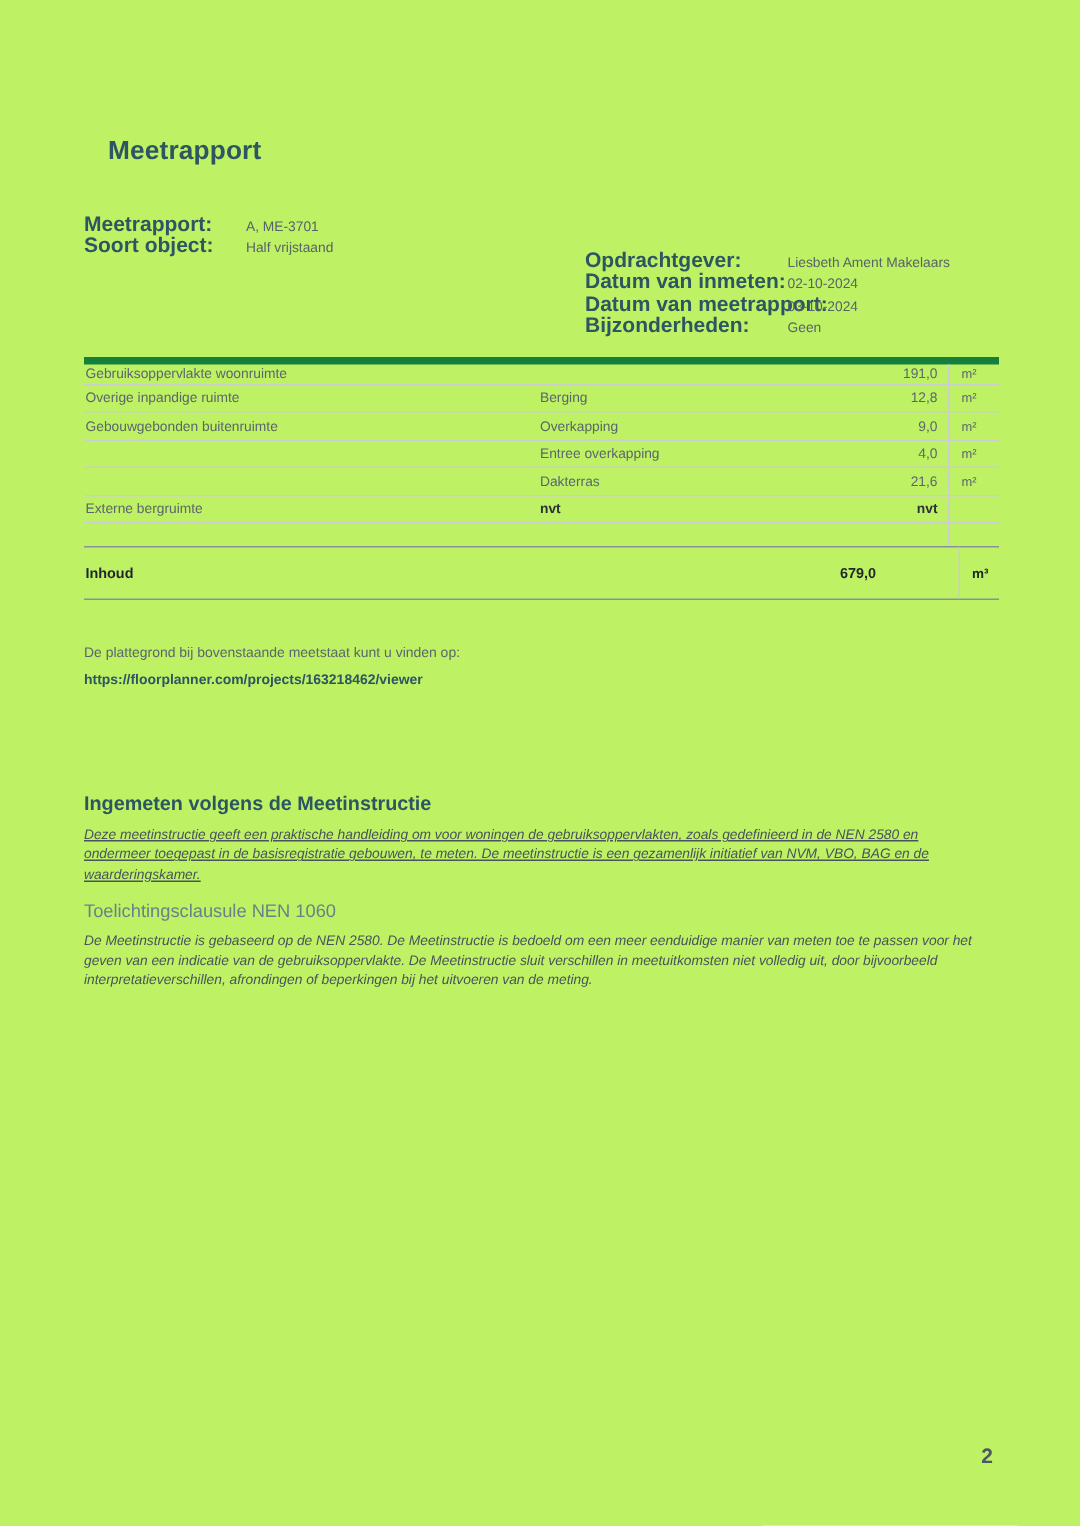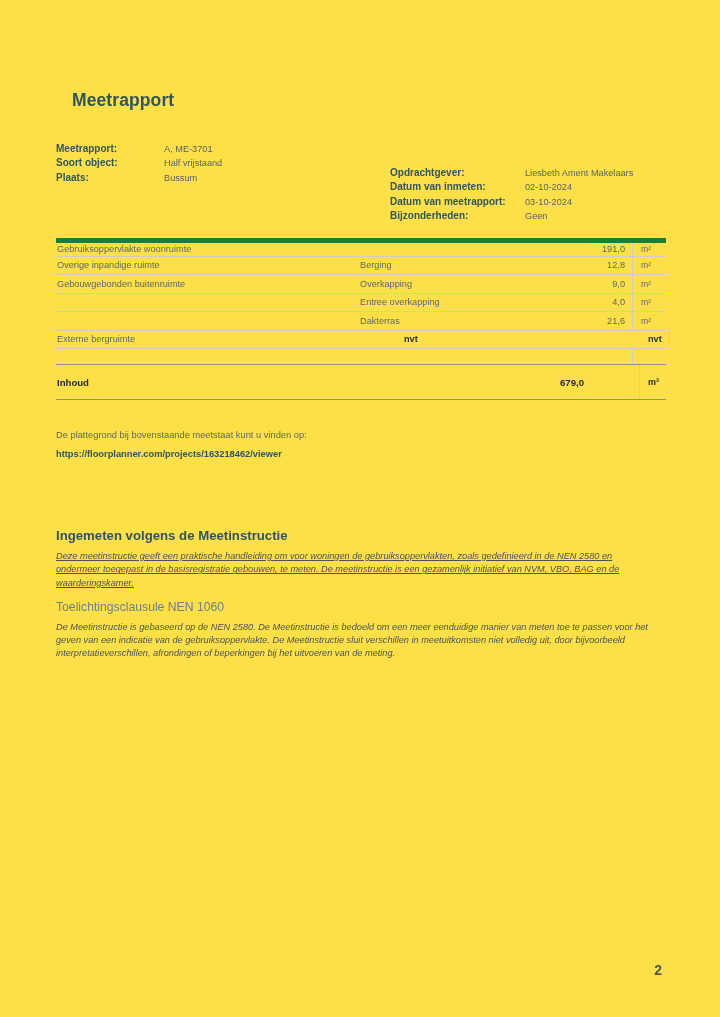--- a/index.html
+++ b/index.html
@@ -13,21 +13,21 @@
     height: 1017px;
     position: relative;
     font-family: "Liberation Sans", sans-serif;
     color: #3e4e57;
     overflow: hidden;
   }
 
   .page {
     position: absolute;
     inset: 0;
-    background: #fde047;
+    background: #bef264;
   }
 
   
   .doc-title {
     position: absolute;
     left: 72px;
     top: 90px;
     font-size: 17.5px;
     font-weight: bold;
     color: #2d5562;
@@ -44,21 +44,21 @@
   }
   .meta-col { width: 50%; display: block; }
   .meta-col.right { padding-left: 29px; margin-top: 24px; }
   .meta-row {
     display: flex;
     align-items: baseline;
     height: 14.3px;
     line-height: 14.3px;
   }
   .meta-label {
-    font-size: 10px;
+    font-size: 14px;
     font-weight: bold;
     color: #2d5562;
     width: 108px;
     flex: 0 0 108px;
     white-space: nowrap;
   }
   .meta-col.right .meta-label {
     width: 135px;
     flex: 0 0 135px;
   }
@@ -113,21 +113,20 @@
     border-left: 1px solid #c9ced1;
     align-self: stretch;
     display: flex;
     align-items: center;
     white-space: nowrap;
   }
   .mrow.strong .c-sub,
   .mrow.strong .c-val {
     color: #2b3237;
     font-weight: bold;
-    margin-left: 44px;
   }
 
   
   .mrow.spacer {
     height: 15px;
     border-bottom: none;
   }
   .mrow.spacer .c-unit { border-left: 1px solid #c9ced1; }
 
   .mrow.total {
@@ -226,24 +225,20 @@
   <div class="meta">
     <div class="meta-col left">
       <div class="meta-row">
         <span class="meta-label">Meetrapport:</span>
         <span class="meta-value">A, ME-3701</span>
       </div>
       <div class="meta-row">
         <span class="meta-label">Soort object:</span>
         <span class="meta-value">Half vrijstaand</span>
       </div>
-      <div class="meta-row">
-        <span class="meta-label">Plaats:</span>
-        <span class="meta-value">Bussum</span>
-      </div>
     </div>
     <div class="meta-col right">
       <div class="meta-row">
         <span class="meta-label">Opdrachtgever:</span>
         <span class="meta-value">Liesbeth Ament Makelaars</span>
       </div>
       <div class="meta-row">
         <span class="meta-label">Datum van inmeten:</span>
         <span class="meta-value">02-10-2024</span>
       </div>

